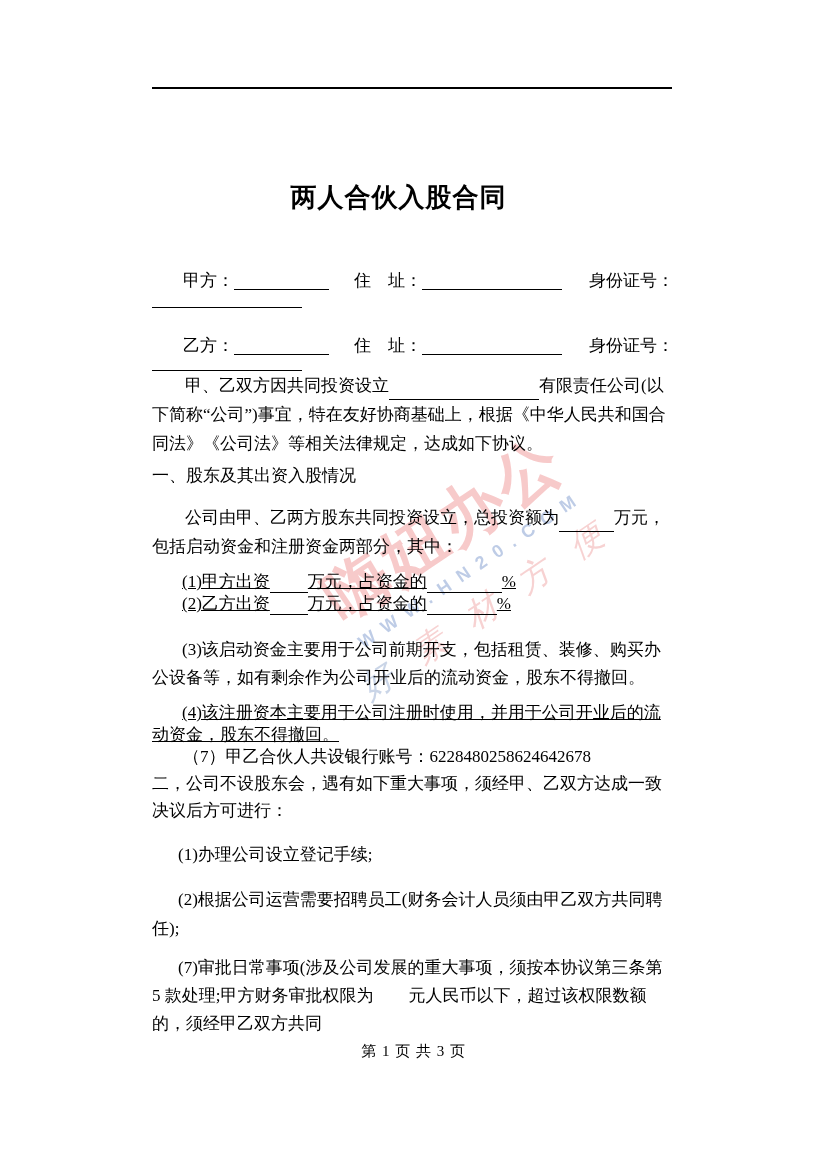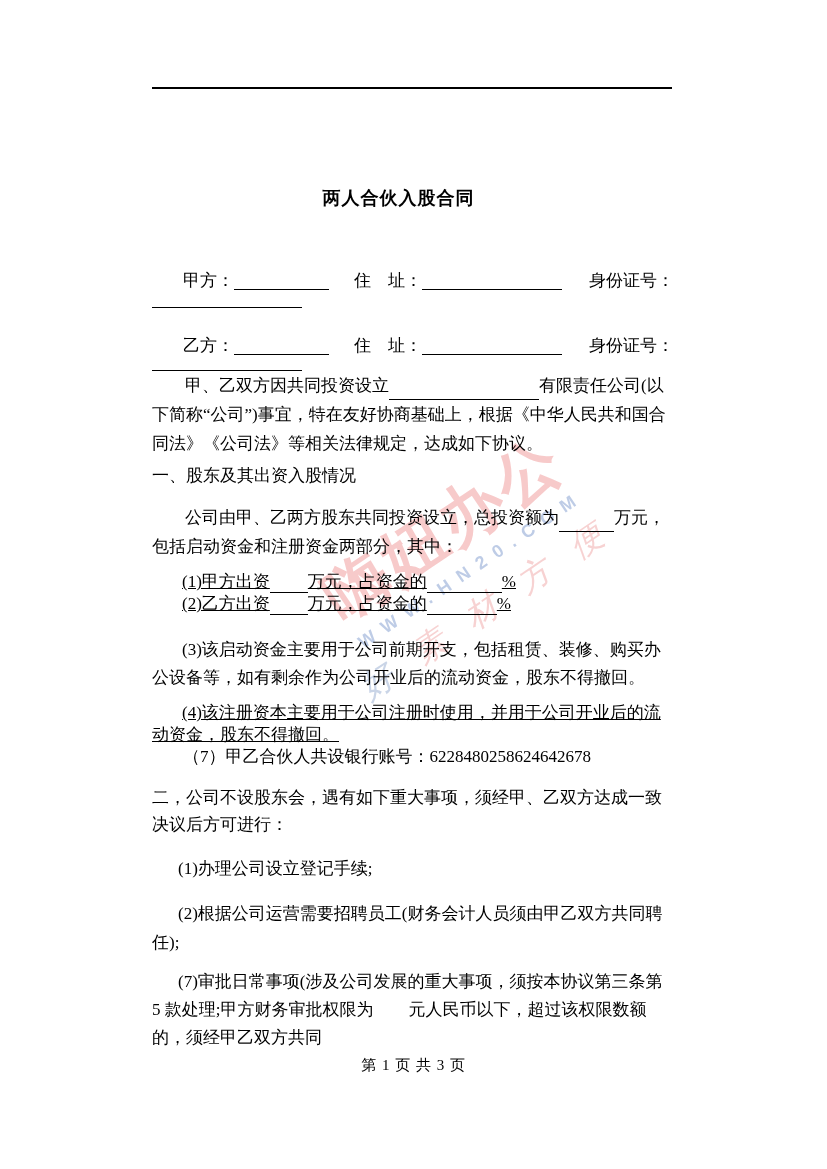--- a/index.html
+++ b/index.html
@@ -14,21 +14,21 @@
   }
   .content{
     position:absolute;left:152px;top:0;width:523px;z-index:2;
   }
   .header-rule{
     margin-top:87px;height:0;border-top:2.5px solid #000;width:520px;
   }
   .doc-title{
     margin:92px 30px 2px 0;
     text-align:center;
-    font-size:18px;font-weight:bold;
+    font-size:26px;font-weight:bold;
     line-height:34px;letter-spacing:1px;
   }
   p{margin:0;}
   .lh29{line-height:29px;}
   .lh28{line-height:28px;}
   .lh27{line-height:27px;}
   .lh22{line-height:22px;text-decoration:underline;}
   .lh21{line-height:21px;}
   .party-row{
     margin-top:56px;line-height:19px;white-space:nowrap;
@@ -47,21 +47,21 @@
   .cont-a{margin-top:17px;}
   .cont-b{margin-top:15px;}
   .intro-p{text-indent:33px;}
   .h1-line{margin-top:3px;}
   .invest-p{margin-top:13px;text-indent:33px;}
   .item1-p{margin-top:10px;text-indent:30px;}
   .item2-p{margin-top:0;text-indent:30px;}
   .item3-p{margin-top:21px;text-indent:30px;}
   .item4-p{margin-top:10px;text-indent:30px;}
   .item5-p{margin-top:0;text-indent:31px;}
-  .sec2-p{margin-top:17px;}
+  .sec2-p{margin-top:3px;}
   .duties-intro-p{margin-top:10px;text-indent:16px;}
   .duty1-p{margin-top:16px;text-indent:26px;}
   .duty2-p{margin-top:16px;text-indent:26px;}
   .duty3-p{margin-top:11px;text-indent:26px;}
   .page-footer{
     margin-top:4px;line-height:18px;font-size:15px;
     text-align:center;letter-spacing:1px;
   }
   
   .watermark{

